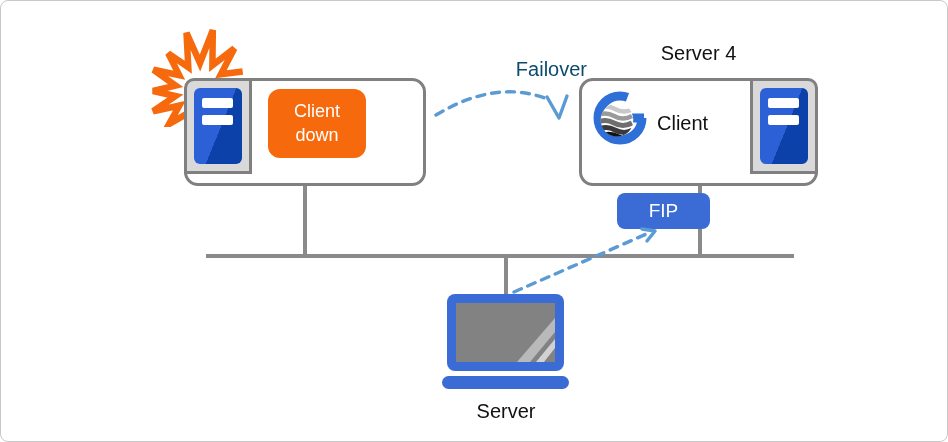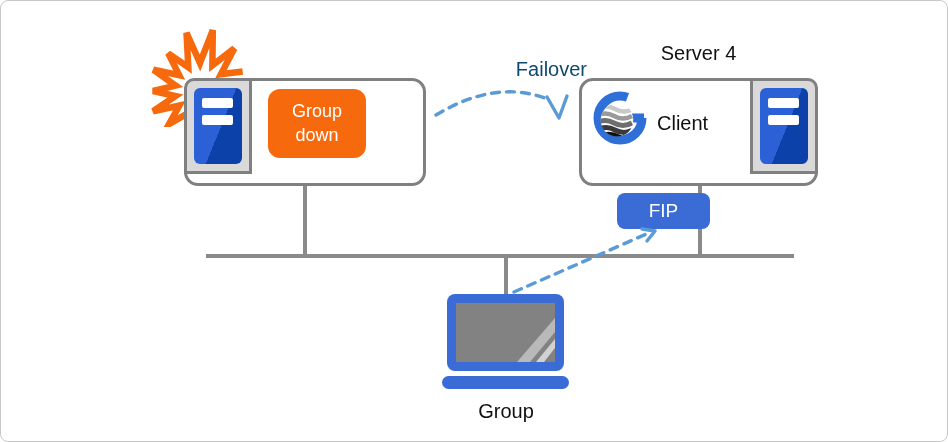--- a/index.html
+++ b/index.html
@@ -91,21 +91,21 @@
   <div class="net-line" style="left:205px; top:253px; width:588px; height:4px;"></div>
   <div class="net-line" style="left:503px; top:257px; width:4px; height:37px;"></div>
 
   <div class="node-box" style="left:183px; top:77px;"></div>
   <div class="srv-panel left-corner" style="left:183px; top:77px;">
     <div class="srv-tower">
       <div class="srv-bar b1"></div>
       <div class="srv-bar b2"></div>
     </div>
   </div>
-  <div class="down-badge">Group down</div>
+  <div class="down-badge">Client down</div>
 
   <div class="flow-label">Failover</div>
 
   <div class="node-title" style="left:578px; width:239px;">Server 4</div>
   <div class="node-box" style="left:578px; top:77px; width:233px;"></div>
   <svg class="abs" style="left:590px; top:88px; z-index:3;" width="58" height="58" viewBox="0 0 58 58">
     <defs>
       <clipPath id="ballClip">
           <circle cx="26" cy="31" r="16.5"></circle>
         </clipPath>
@@ -138,21 +138,21 @@
         </clipPath>
     </defs>
     <rect x="6" y="4" width="117" height="77" rx="8" fill="var(--blue,#3b6bd5)"></rect>
     <rect x="15" y="13" width="99" height="59" fill="var(--screen-gray,#828282)"></rect>
     <g clip-path="url(#scrClip)">
       <polygon points="76,72 89,72 114,42 114,28" fill="#b9b9b9"></polygon>
       <polygon points="95,72 103,72 114,58 114,49" fill="#d2d2d2"></polygon>
     </g>
     <rect x="1" y="86" width="127" height="13" rx="6.5" fill="var(--blue,#3b6bd5)"></rect>
   </svg>
-  <div class="client-label">Group</div>
+  <div class="client-label">Server</div>
 
   <svg class="abs overlay" width="946" height="440" viewBox="0 0 946 440">
     <g>
       <path class="arrow-dash" d="M 435 114 Q 496 77 549 99"></path>
       <path class="arrow-solid" d="M 546 96 L 558 117 L 566 95"></path>
     </g>
     <g>
       <path class="arrow-dash" d="M 513 291 L 650 231"></path>
       <path class="arrow-solid" d="M 641 228 L 654 230 L 646 240"></path>
     </g>

